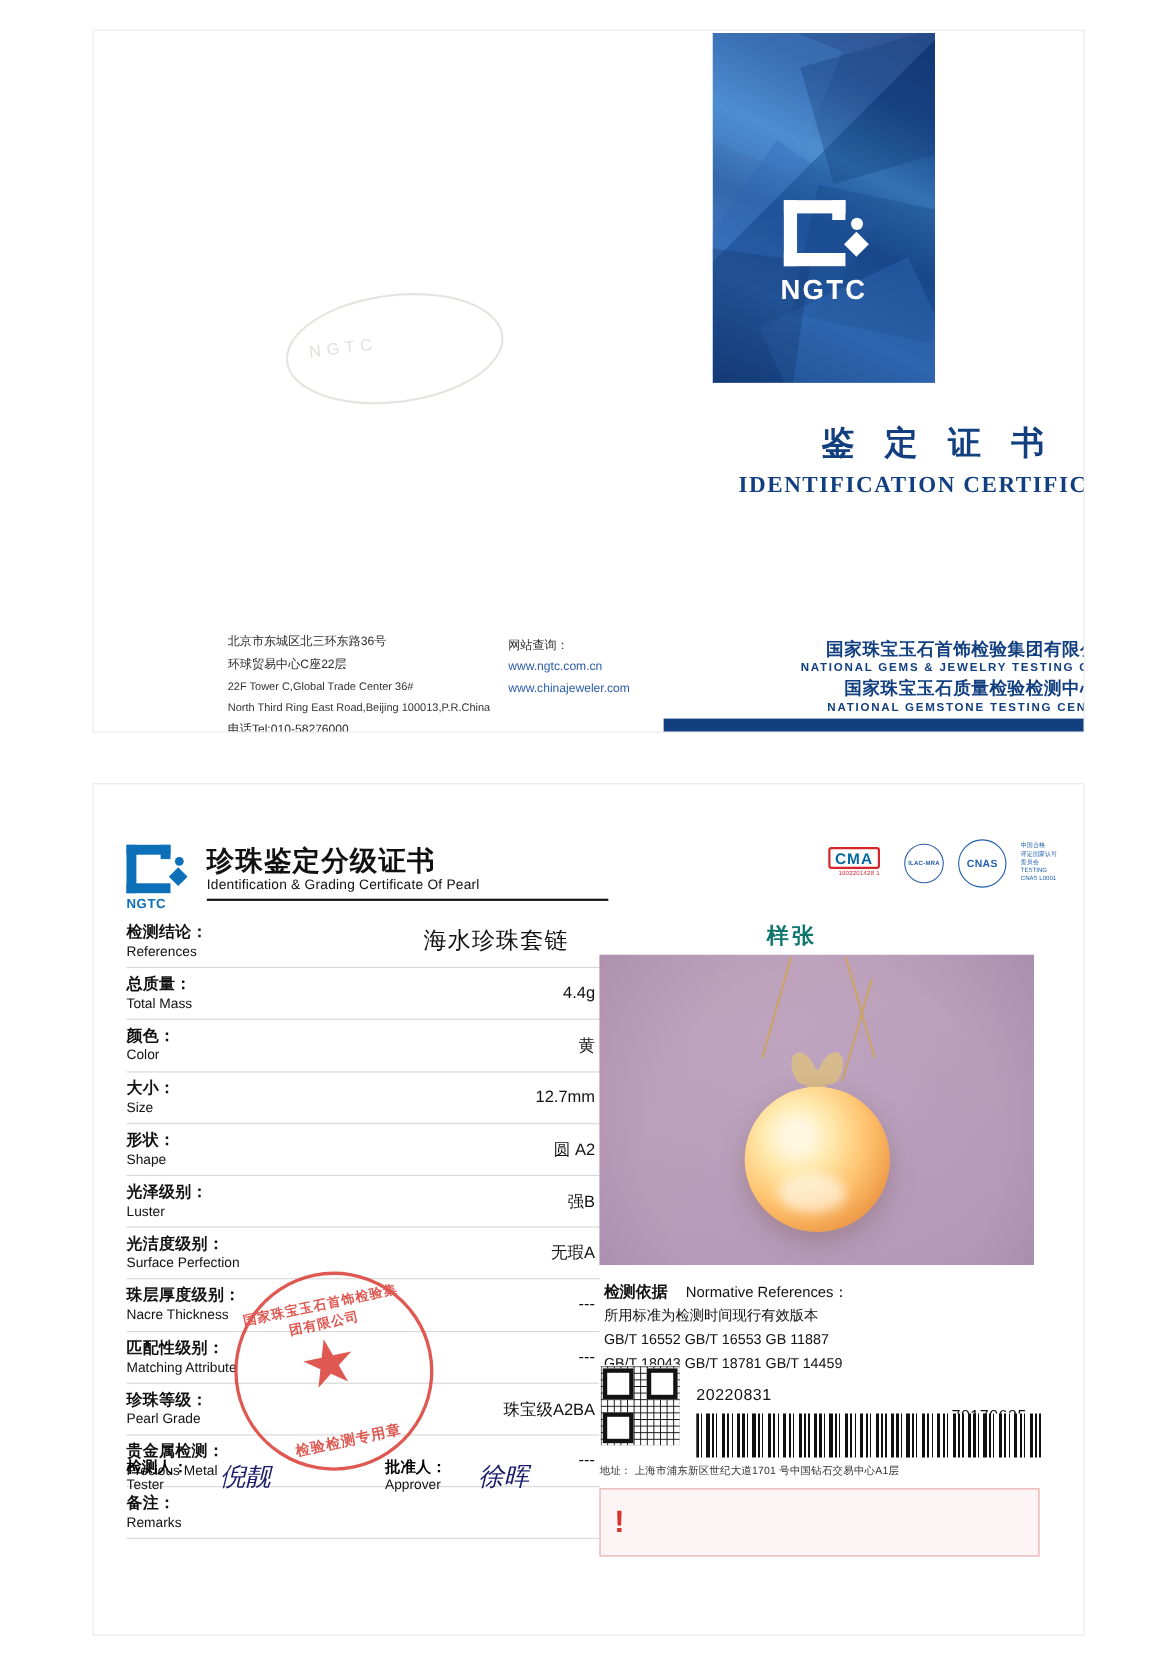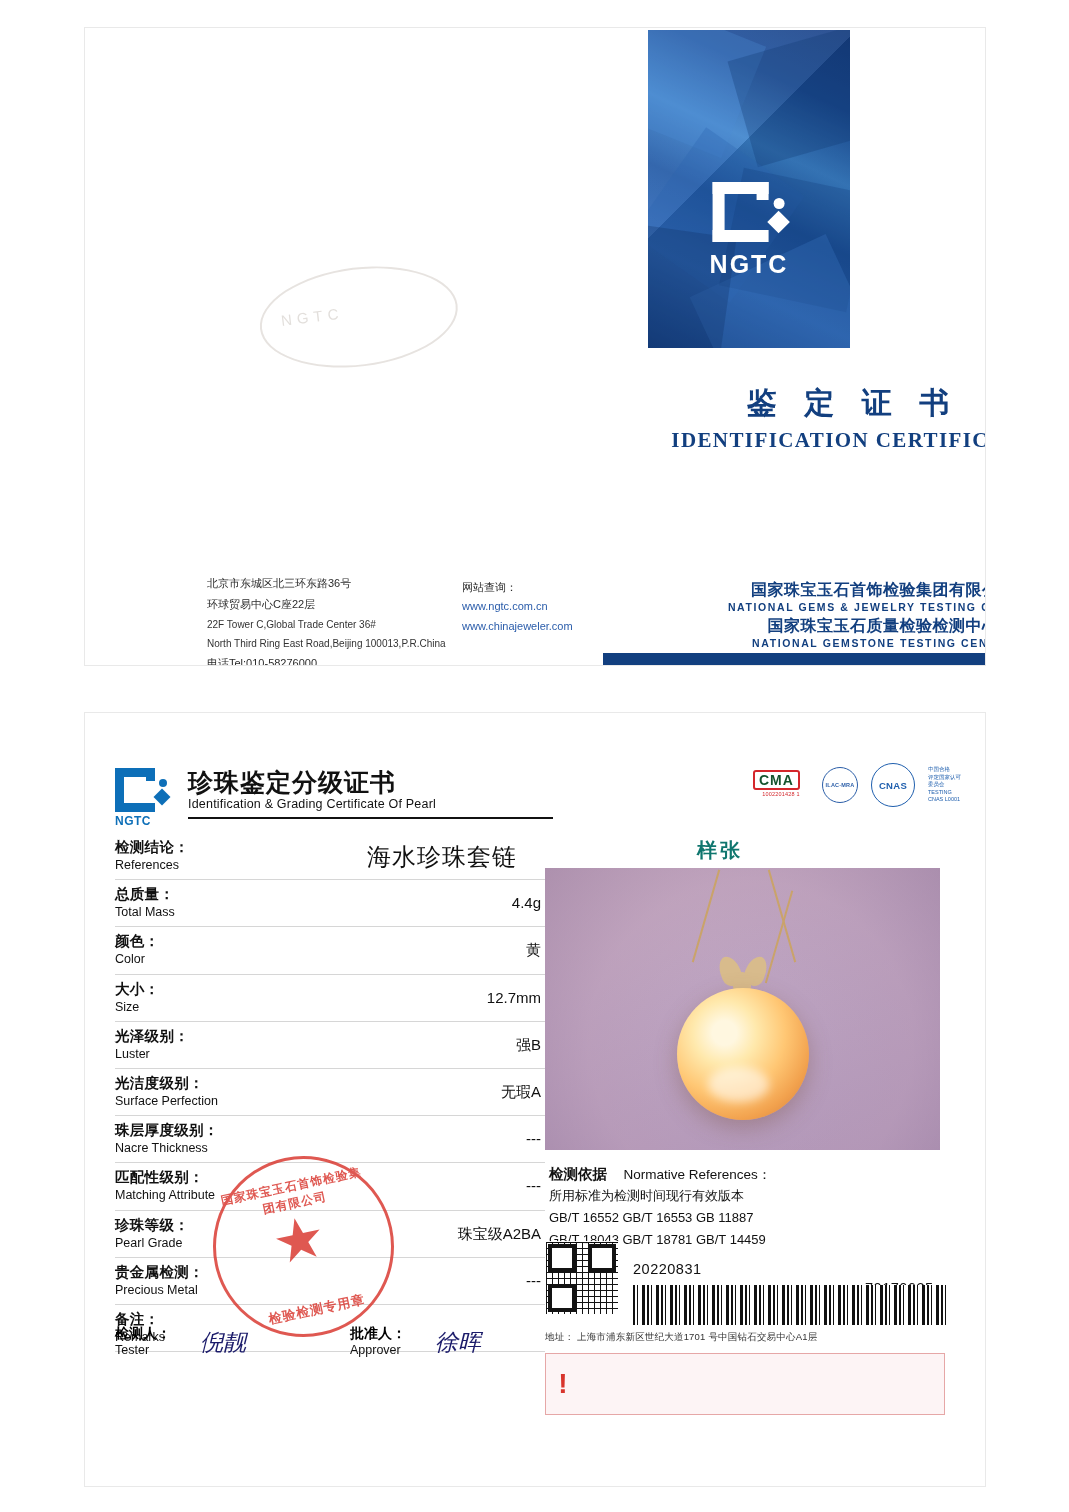--- a/index.html
+++ b/index.html
@@ -94,34 +94,34 @@
   .mini-logo .dot{position:absolute;left:44px;top:11px;width:8px;height:8px;background:#0d6fb8;border-radius:50%;}
   .mini-logo .diamond{position:absolute;left:41px;top:23px;width:12px;height:12px;background:#0d6fb8;transform:rotate(45deg);}
   .mini-logo .lbl{position:absolute;left:0;top:46px;font-size:12px;font-weight:700;color:#0d6fb8;letter-spacing:.5px;}
 
   .cert-title-cn{position:absolute;left:103px;top:53px;font-size:25px;font-weight:700;color:#111;letter-spacing:1px;}
   .cert-title-en{position:absolute;left:103px;top:84px;font-size:12.5px;color:#111;letter-spacing:.2px;}
   .title-rule{position:absolute;left:103px;top:104px;width:365px;height:2px;background:#111;}
 
   .accred{position:absolute;right:24px;top:50px;display:flex;align-items:center;gap:13px;}
   .cma{width:56px;height:30px;position:relative;}
-  .cma .top{font-size:14px;font-weight:700;color:#14532d;letter-spacing:1px;border:2px solid #d4262b;border-radius:3px;padding:0 4px;display:inline-block;line-height:16px;}
+  .cma .top{font-size:14px;font-weight:700;color:#0369a1;letter-spacing:1px;border:2px solid #d4262b;border-radius:3px;padding:0 4px;display:inline-block;line-height:16px;}
   .cma .num{font-size:5.5px;color:#d4262b;letter-spacing:.2px;text-align:center;margin-top:1px;}
   .circ{width:34px;height:34px;border-radius:50%;border:1.4px solid #2b5ea8;display:flex;align-items:center;justify-content:center;flex-direction:column;color:#2b5ea8;}
   .circ span{font-size:5.5px;line-height:1.25;font-weight:700;letter-spacing:.2px;}
   .cnas{width:42px;height:42px;border-radius:50%;border:1.6px solid #1f5fae;display:flex;align-items:center;justify-content:center;color:#1f5fae;font-size:9.5px;font-weight:700;letter-spacing:.3px;}
   .cnas-note{font-size:5.5px;color:#1f5fae;line-height:1.35;}
 
   
   .rows{position:absolute;left:30px;top:120px;width:430px;}
   .row{position:relative;height:46.2px;border-bottom:1px solid #d6d6d6;}
   .row .k-cn{position:absolute;left:0;top:5px;font-size:14.5px;font-weight:700;color:#111;letter-spacing:.3px;}
   .row .k-en{position:absolute;left:0;top:25px;font-size:12.5px;color:#111;}
   .row .val{position:absolute;right:4px;top:14px;font-size:15px;color:#111;}
-  .row.big .val{font-size:24px;top:8px;right:28px;letter-spacing:1px;}
+  .row.big .val{font-size:21px;top:8px;right:28px;letter-spacing:1px;}
   .sig-block{position:absolute;}
   .sig-k-cn{font-size:14px;font-weight:700;color:#000000;}
   .sig-k-en{font-size:12.5px;color:#111;}
   .sig-hand{font-size:23px;color:#1b1b6a;font-family:"Liberation Serif","DejaVu Serif",serif;font-style:italic;}
 
   
   .stamp{
     position:absolute;left:128px;top:443px;width:175px;height:175px;border:3px solid #d8342c;border-radius:50%;
     opacity:.82;transform:rotate(-12deg);
   }
@@ -308,20 +308,25 @@
       <div class="k-cn">颜色：</div>
       <div class="k-en">Color</div>
       <div class="val">黄</div>
     </div>
     <div class="row">
       <div class="k-cn">大小：</div>
       <div class="k-en">Size</div>
       <div class="val">12.7mm</div>
     </div>
     <div class="row">
+      <div class="k-cn">形状：</div>
+      <div class="k-en">Shape</div>
+      <div class="val">圆  A2</div>
+    </div>
+    <div class="row">
       <div class="k-cn">光泽级别：</div>
       <div class="k-en">Luster</div>
       <div class="val">强B</div>
     </div>
     <div class="row">
       <div class="k-cn">光洁度级别：</div>
       <div class="k-en">Surface Perfection</div>
       <div class="val">无瑕A</div>
     </div>
     <div class="row">

